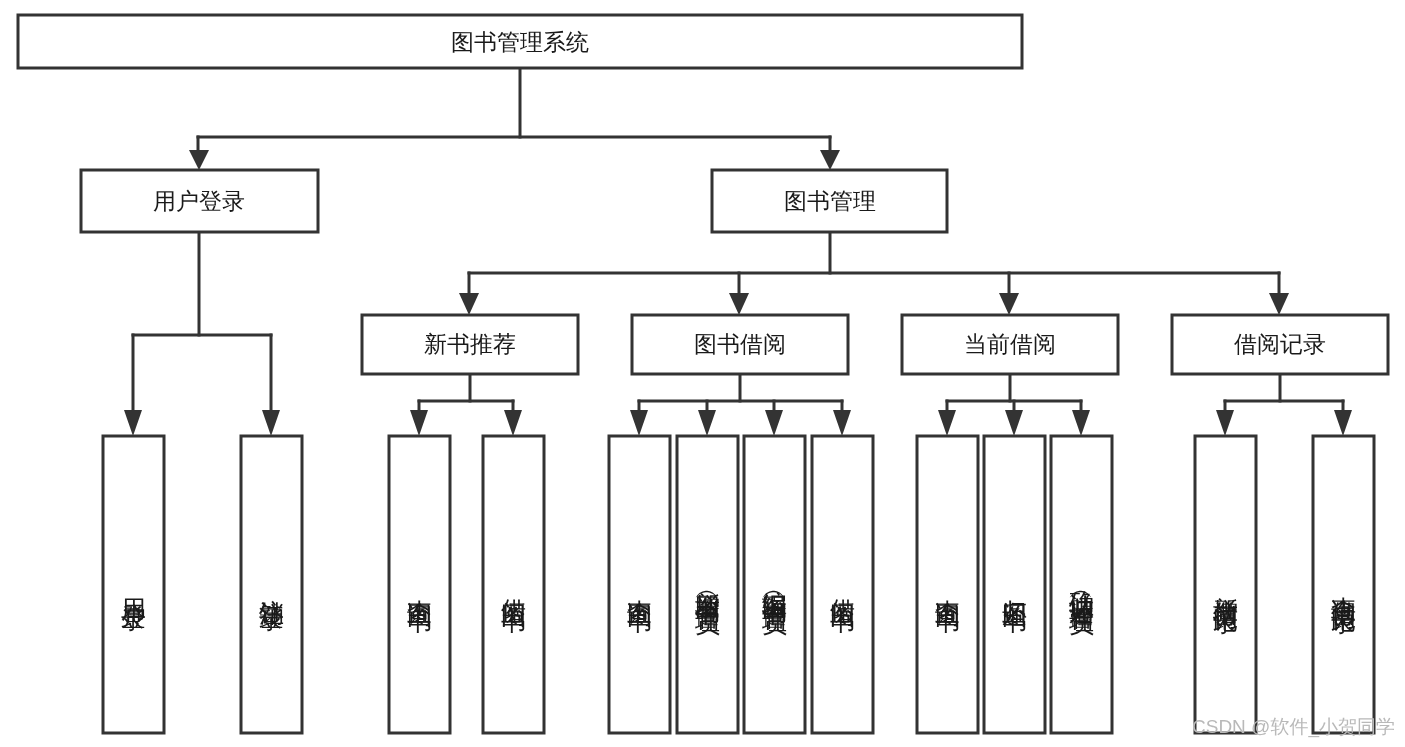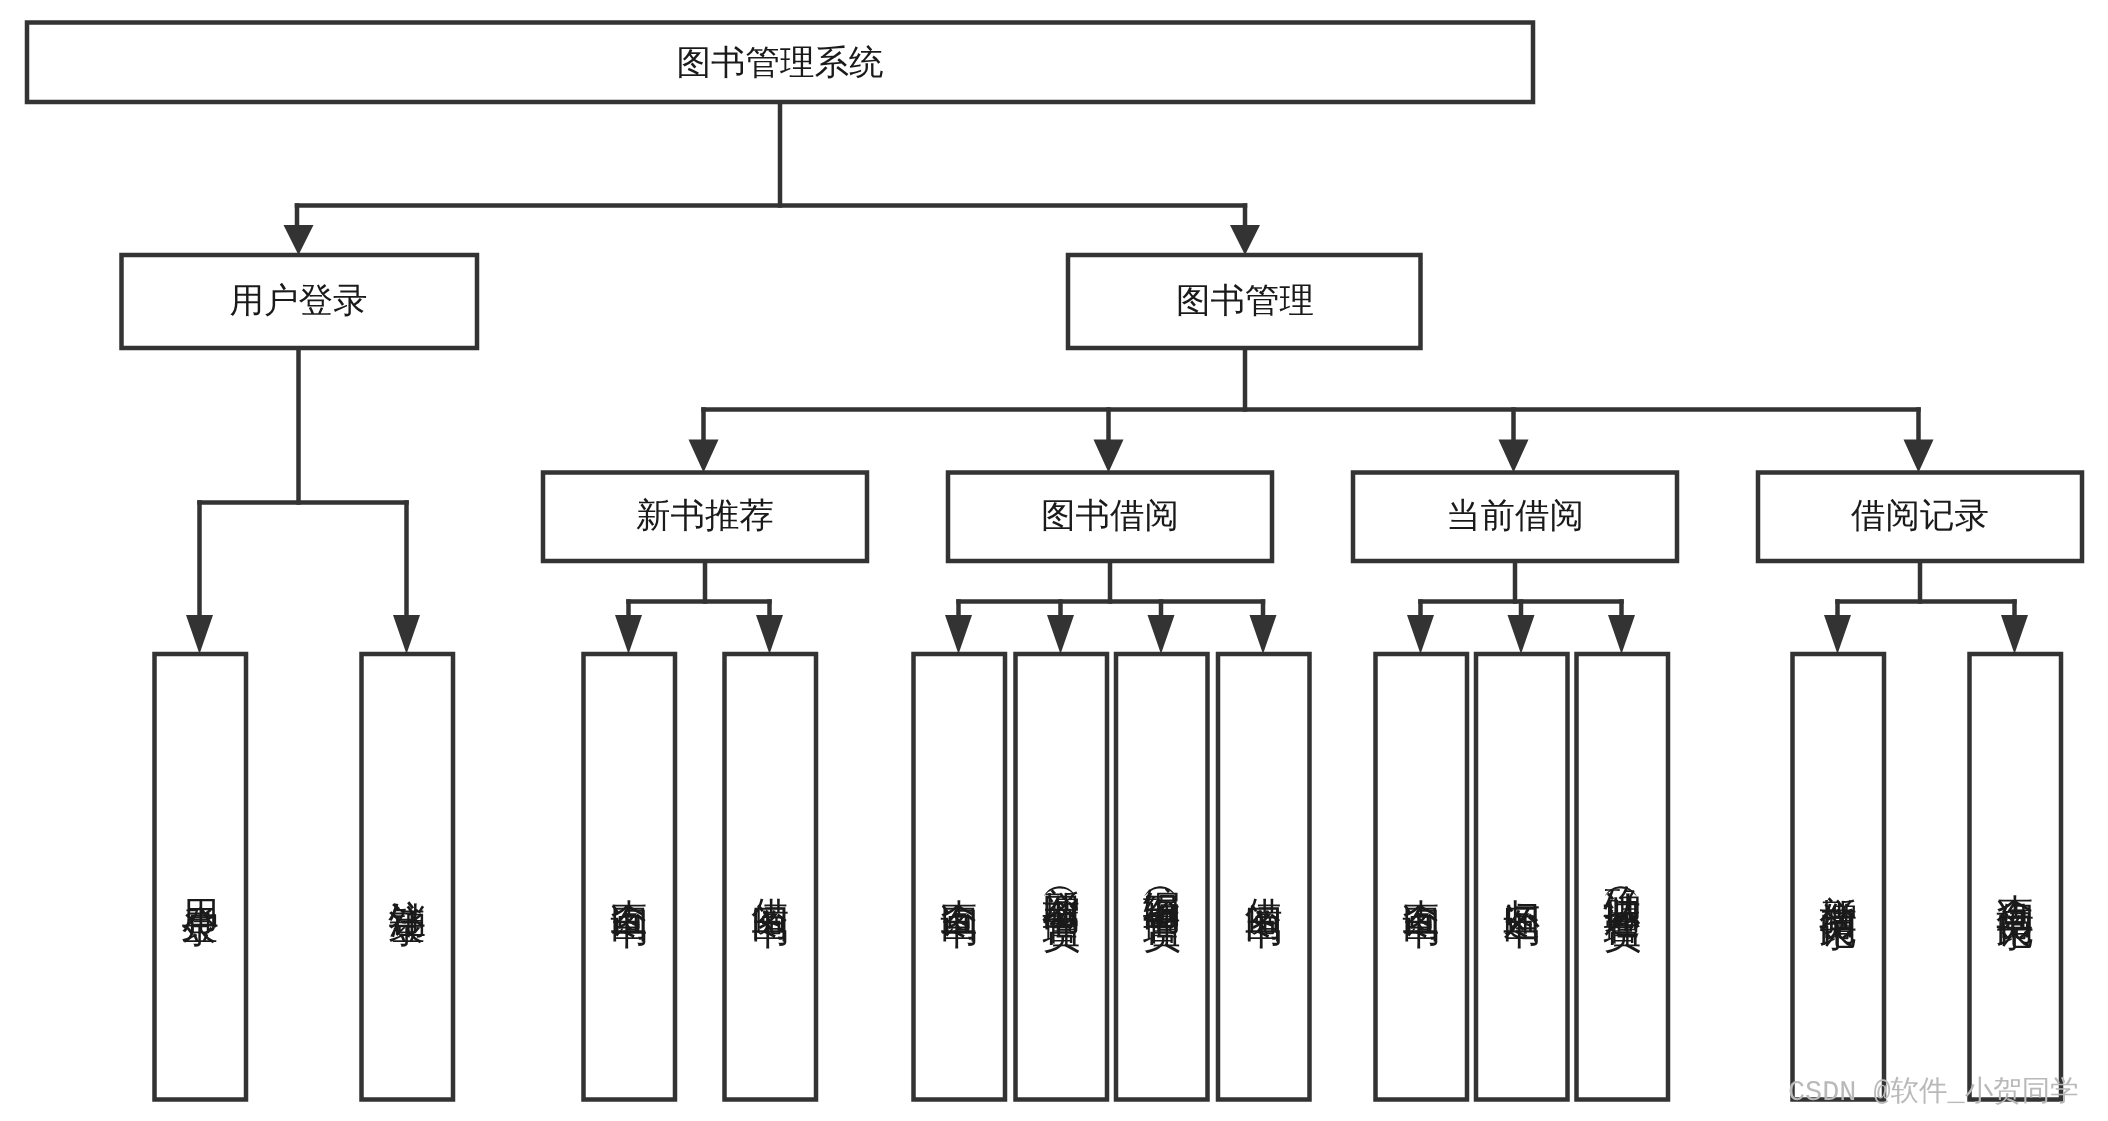--- a/index.html
+++ b/index.html
@@ -60,21 +60,21 @@
     color: #1a1a1a;
     letter-spacing: 3px;
     display: flex;
     align-items: center;
     justify-content: center;
     white-space: nowrap;
     pointer-events: none;
   }
   .watermark {
     position: absolute;
-    font-family: Liberation Mono, monospace;
+    font-family: Liberation Sans, sans-serif;
     font-size: 19px;
     color: #b9b9b9;
     white-space: nowrap;
     left: 1192px;
     top: 714px;
   }
 </style>
 </head>
 <body>
 

